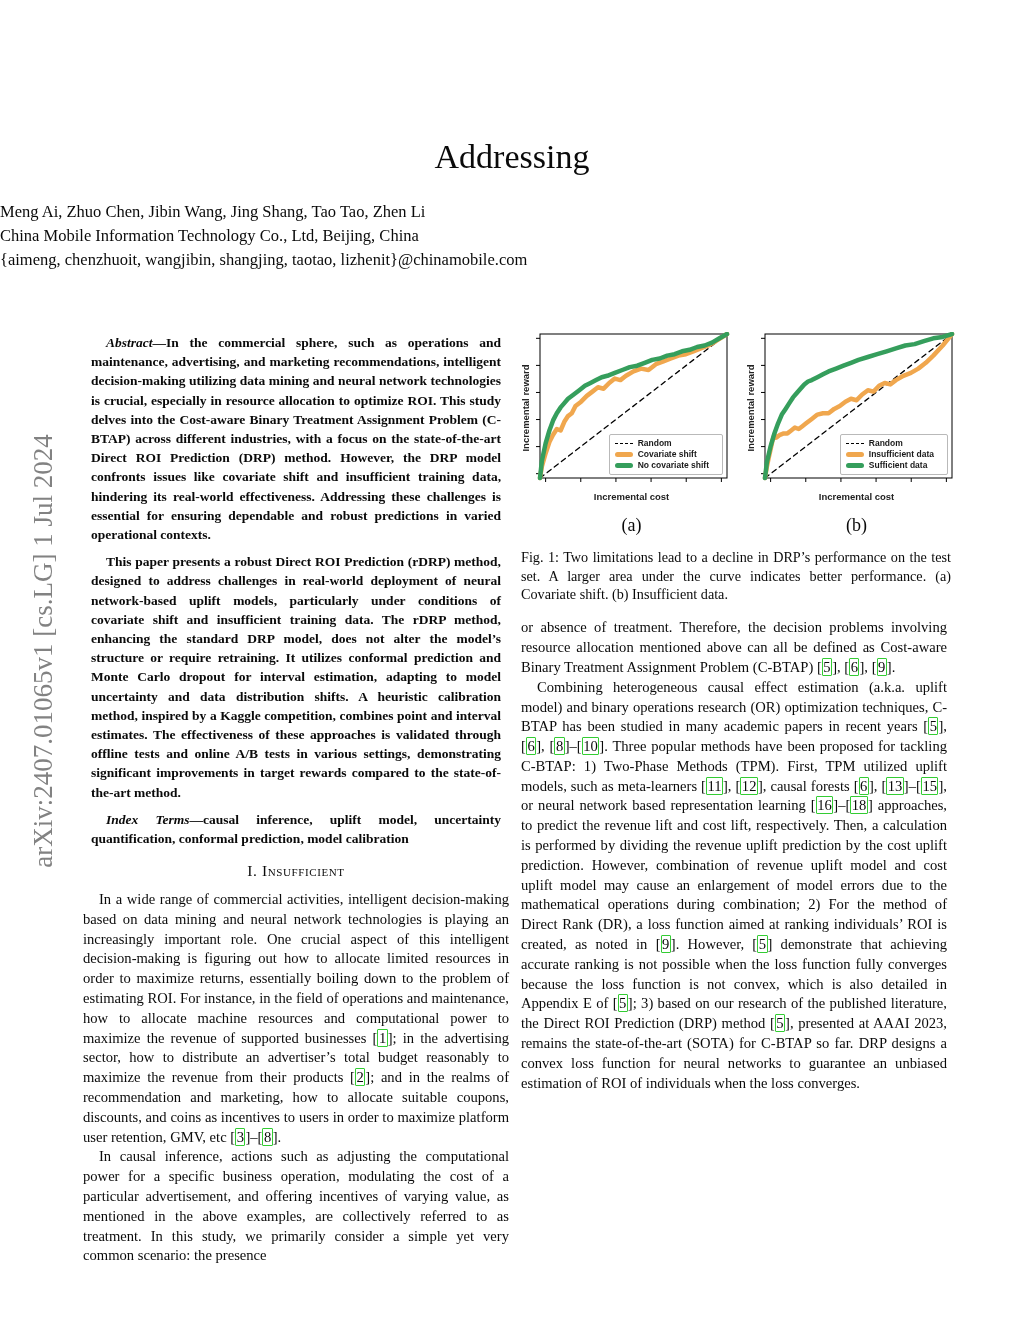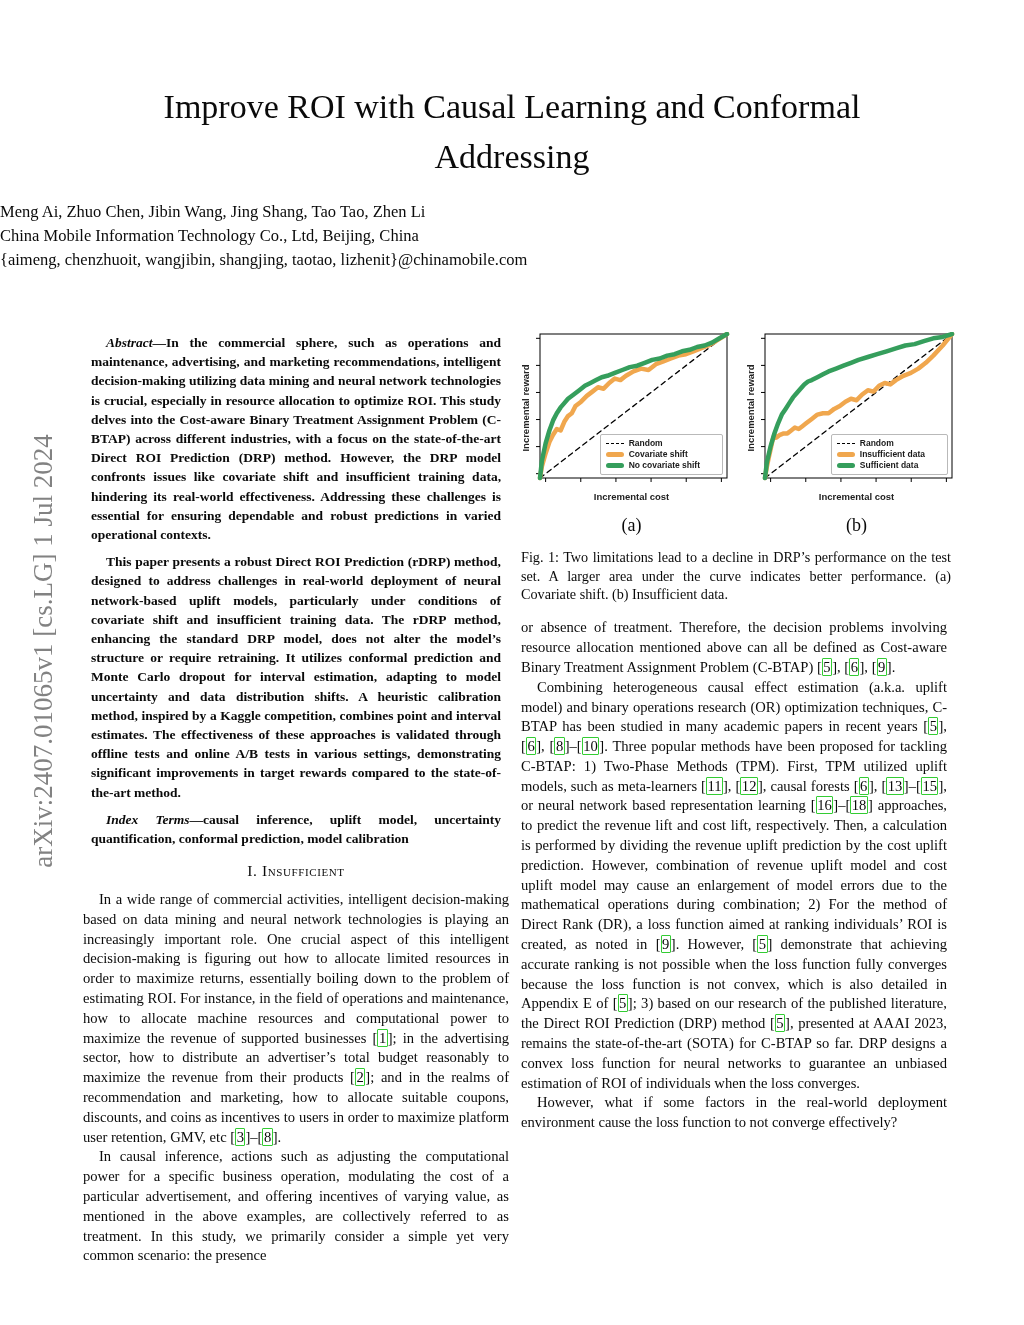--- a/index.html
+++ b/index.html
@@ -47,21 +47,21 @@
   .ylab-strip span {
     position:absolute; top:50%; left:50%;
     transform:translate(-50%,-50%) rotate(-90deg);
     font-family:"Liberation Sans", sans-serif; font-size:9.5px; font-weight:bold;
     white-space:nowrap; color:#222;
   }
   .plot-col { display:flex; flex-direction:column; }
   .plotwrap { position:relative; width:197px; height:152px; }
   .legend {
     position:absolute; right:7px; bottom:9px; background:#fff;
-    border:1px solid #b9b9b9; border-radius:2px; padding:3px 22px 3px 5px;
+    border:1px solid #b9b9b9; border-radius:2px; padding:3px 13px 3px 5px;
     font-family:"Liberation Sans", sans-serif; font-size:8.5px; font-weight:bold; color:#1a1a1a;
   }
   .legend-row { display:flex; align-items:center; height:11px; }
   .sw { display:inline-block; width:18px; flex:0 0 18px; }
   .sw-dash { border-top:1.6px dashed #000; height:0; }
   .sw-solid { height:5px; border-radius:2.5px; }
   .legend-label { margin-left:5px; white-space:nowrap; }
   .xlab {
     text-align:center; font-family:Liberation Sans, sans-serif;
     font-size:9.5px; font-weight:bold; color:#222; margin-top:3px; width:197px;
@@ -69,21 +69,21 @@
   .subcap { text-align:center; font-size:18px; margin-top:9px; width:197px; }
   .fig-caption { display:block; font-size:14.2px; line-height:18.9px; text-align:justify; margin-top:12px; width:430px; }
 </style>
 </head>
 <body>
 
 <div class="page">
 
   <div class="watermark">arXiv:2407.01065v1  [cs.LG]  1 Jul 2024</div>
 
-  <h1 class="title"><span>Improve ROI with Causal Learning and Conformal</span><br><span>Addressing</span></h1>
+  <h1 class="title"><br><span>Addressing</span></h1>
 
   <div class="authors">
     <div>Meng Ai, Zhuo Chen, Jibin Wang, Jing Shang, Tao Tao, Zhen Li</div>
     <div>China Mobile Information Technology Co., Ltd, Beijing, China</div>
     <div>{aimeng, chenzhuoit, wangjibin, shangjing, taotao, lizhenit}@chinamobile.com</div>
   </div>
 
   <div class="col col-left">
     <div class="abstract">
       <p><span class="leadin">Abstract</span><span>—In the commercial sphere, such as operations and maintenance, advertising, and marketing recommendations, intelligent decision-making utilizing data mining and neural network technologies is crucial, especially in resource allocation to optimize ROI. This study delves into the Cost-aware Binary Treatment Assignment Problem (C-BTAP) across different industries, with a focus on the state-of-the-art Direct ROI Prediction (DRP) method. However, the DRP model confronts issues like covariate shift and insufficient training data, hindering its real-world effectiveness. Addressing these challenges is essential for ensuring dependable and robust predictions in varied operational contexts.</span></p>
@@ -179,16 +179,15 @@
               <div class="xlab">Incremental cost</div>
               <div class="subcap">(b)</div>
             </div>
           </div>
         </div>
       <figcaption class="fig-caption">Fig. 1: Two limitations lead to a decline in DRP’s performance on the test set. A larger area under the curve indicates better performance. (a) Covariate shift. (b) Insufficient data.</figcaption>
     </figure>
 
     <p class="body noindent">or absence of treatment. Therefore, the decision problems involving resource allocation mentioned above can all be defined as Cost-aware Binary Treatment Assignment Problem (C-BTAP) [<span class="cite">5</span>], [<span class="cite">6</span>], [<span class="cite">9</span>].</p>
     <p class="body indent">Combining heterogeneous causal effect estimation (a.k.a. uplift model) and binary operations research (OR) optimization techniques, C-BTAP has been studied in many academic papers in recent years [<span class="cite">5</span>], [<span class="cite">6</span>], [<span class="cite">8</span>]–[<span class="cite">10</span>]. Three popular methods have been proposed for tackling C-BTAP: 1) Two-Phase Methods (TPM). First, TPM utilized uplift models, such as meta-learners [<span class="cite">11</span>], [<span class="cite">12</span>], causal forests [<span class="cite">6</span>], [<span class="cite">13</span>]–[<span class="cite">15</span>], or neural network based representation learning [<span class="cite">16</span>]–[<span class="cite">18</span>] approaches, to predict the revenue lift and cost lift, respectively. Then, a calculation is performed by dividing the revenue uplift prediction by the cost uplift prediction. However, combination of revenue uplift model and cost uplift model may cause an enlargement of model errors due to the mathematical operations during combination; 2) For the method of Direct Rank (DR), a loss function aimed at ranking individuals’ ROI is created, as noted in [<span class="cite">9</span>]. However, [<span class="cite">5</span>] demonstrate that achieving accurate ranking is not possible when the loss function fully converges because the loss function is not convex, which is also detailed in Appendix E of [<span class="cite">5</span>]; 3) based on our research of the published literature, the Direct ROI Prediction (DRP) method [<span class="cite">5</span>], presented at AAAI 2023, remains the state-of-the-art (SOTA) for C-BTAP so far. DRP designs a convex loss function for neural networks to guarantee an unbiased estimation of ROI of individuals when the loss converges.</p>
-    <p class="body indent">However, what if some factors in the real-world deployment environment cause the loss function to not converge effectively?</p>
   </div>
 
 </div>
 
 </body></html>

